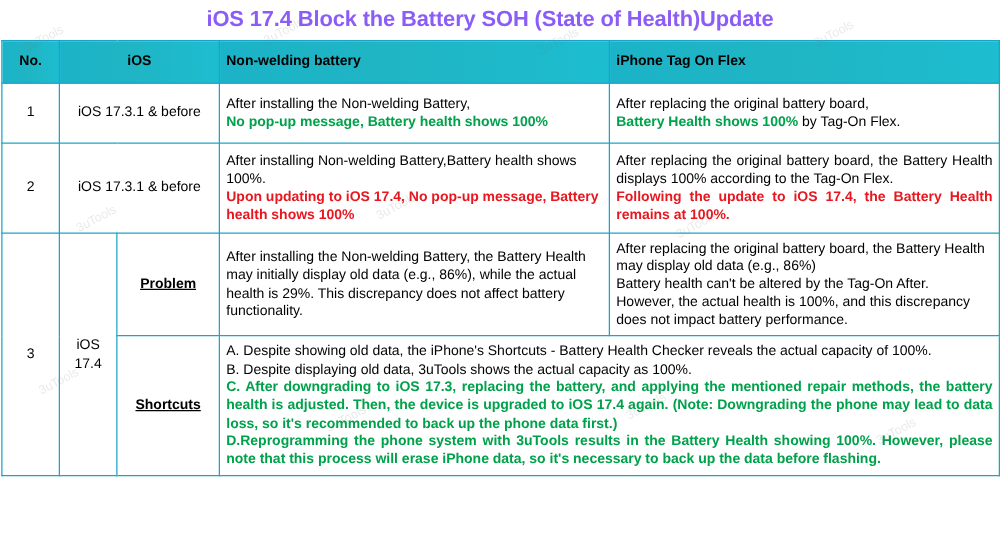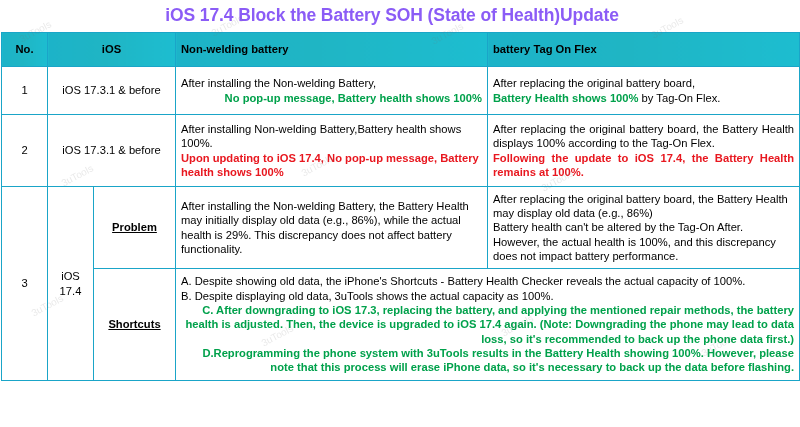--- a/index.html
+++ b/index.html
@@ -50,21 +50,21 @@
     margin-top: 44px;
   }
   .hdr td.c1, .hdr td.c2 { text-align: center; }
   .hdr td.c3, .hdr td.c4 { text-align: left; }
   .ctr { text-align: center; }
   .col-no { width: 46px; }
   .col-ios { width: 46px; }
   .col-sub { width: 82px; }
   .col-a { width: 312px; }
   .col-b { width: 312px; }
-  .green { color: #00a14b; font-weight: bold; text-align: right; }
+  .green { color: #00a14b; font-weight: bold; }
   .red { color: #e8171f; font-weight: bold; }
   .just { text-align: justify; text-justify: inter-word; }
   .cellpad { padding: 4px 6px; }
   .sub-label { font-weight: bold; color: #e8171f; text-align: center; font-size: 11.5px; text-decoration: underline; }
   .wm {
     position: absolute;
     color: rgba(120,120,120,0.16);
     font-size: 10px;
     transform: rotate(-28deg);
     white-space: nowrap;
@@ -85,21 +85,21 @@
       <col class="col-ios">
       <col class="col-sub">
       <col class="col-a">
       <col class="col-b">
     </colgroup>
     <tbody>
       <tr class="hdr">
         <td class="c1">No.</td>
         <td class="c2" colspan="2">iOS</td>
         <td class="c3">Non-welding battery</td>
-        <td class="c4">battery Tag On Flex</td>
+        <td class="c4">iPhone Tag On Flex</td>
       </tr>
 
       <tr>
         <td class="ctr" style="height:48px;">1</td>
         <td class="ctr" colspan="2">iOS 17.3.1 &amp; before</td>
         <td class="cellpad">
           <div>After installing the Non-welding Battery,</div>
           <div class="green">No pop-up message, Battery health shows 100%</div>
         </td>
         <td class="cellpad">

